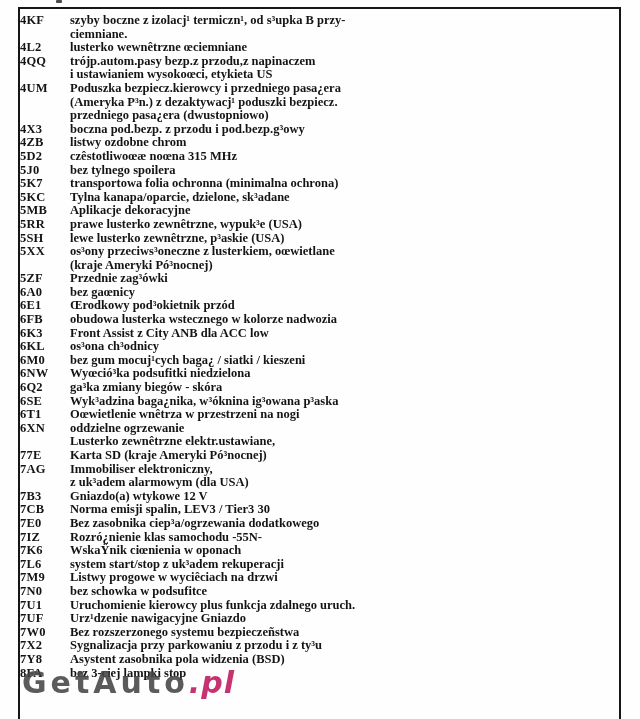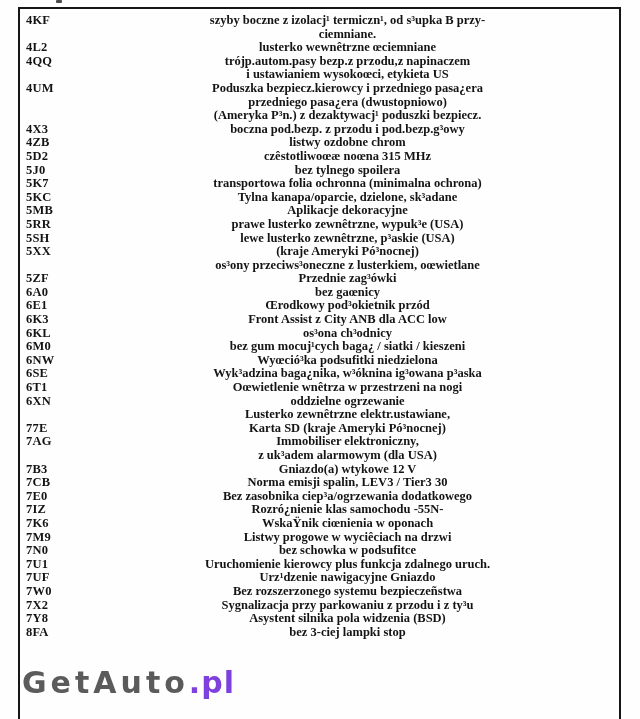--- a/index.html
+++ b/index.html
@@ -18,31 +18,31 @@
     box-sizing:border-box;
     border:2px solid #161616;border-bottom:none;
     padding-top:5px;
     background:transparent;
   }
   .row{
     display:flex;
     font-weight:bold;font-size:12.5px;line-height:13.6px;
     color:#141414;
   }
-  .code{width:50px;flex:none;padding-left:6px;letter-spacing:0.2px;}
+  .code{width:50px;flex:none;letter-spacing:0.2px;}
   .desc{flex:1;min-width:0;}
-  .line{white-space:nowrap;text-align:center;}
+  .line{white-space:nowrap;}
   .watermark{
     position:absolute;left:22px;top:668px;z-index:5;
     font-family:"DejaVu Sans","Liberation Sans",sans-serif;
     font-weight:800;font-size:30px;line-height:30px;
     letter-spacing:4px;color:#454545;opacity:0.88;
     pointer-events:none;
   }
-  .watermark .suffix{color:#6d28d9;letter-spacing:1px;}
+  .watermark .suffix{color:#be185d;letter-spacing:1px;font-style:italic;}
 </style>
 </head>
 <body>
 
 <div class="page">
 
   <div class="top-fragment"></div>
 
   <div class="table-box">
     <div id="rows">
@@ -66,22 +66,22 @@
     <div class="desc">
             <div class="line">trójp.autom.pasy bezp.z przodu,z napinaczem</div>
             <div class="line">i ustawianiem wysokoœci, etykieta US</div>
           </div>
   </div>
 
   <div class="row">
     <div class="code">4UM</div>
     <div class="desc">
             <div class="line">Poduszka bezpiecz.kierowcy i przedniego pasa¿era</div>
+            <div class="line">(Ameryka P³n.) z dezaktywacj¹ poduszki bezpiecz.</div>
             <div class="line">przedniego pasa¿era (dwustopniowo)</div>
-            <div class="line">(Ameryka P³n.) z dezaktywacj¹ poduszki bezpiecz.</div>
           </div>
   </div>
 
   <div class="row">
     <div class="code">4X3</div>
     <div class="desc">
             <div class="line">boczna pod.bezp. z przodu i pod.bezp.g³owy</div>
           </div>
   </div>
 
@@ -138,22 +138,22 @@
   <div class="row">
     <div class="code">5SH</div>
     <div class="desc">
             <div class="line">lewe lusterko zewnêtrzne, p³askie (USA)</div>
           </div>
   </div>
 
   <div class="row">
     <div class="code">5XX</div>
     <div class="desc">
+            <div class="line">os³ony przeciws³oneczne z lusterkiem, oœwietlane</div>
             <div class="line">(kraje Ameryki Pó³nocnej)</div>
-            <div class="line">os³ony przeciws³oneczne z lusterkiem, oœwietlane</div>
           </div>
   </div>
 
   <div class="row">
     <div class="code">5ZF</div>
     <div class="desc">
             <div class="line">Przednie zag³ówki</div>
           </div>
   </div>
 
@@ -164,20 +164,26 @@
           </div>
   </div>
 
   <div class="row">
     <div class="code">6E1</div>
     <div class="desc">
             <div class="line">Œrodkowy pod³okietnik przód</div>
           </div>
   </div>
 
+  <div class="row">
+    <div class="code">6FB</div>
+    <div class="desc">
+            <div class="line">obudowa lusterka wstecznego w kolorze nadwozia</div>
+          </div>
+  </div>
 
   <div class="row">
     <div class="code">6K3</div>
     <div class="desc">
             <div class="line">Front Assist z City ANB dla ACC low</div>
           </div>
   </div>
 
   <div class="row">
     <div class="code">6KL</div>
@@ -193,20 +199,26 @@
           </div>
   </div>
 
   <div class="row">
     <div class="code">6NW</div>
     <div class="desc">
             <div class="line">Wyœció³ka podsufitki niedzielona</div>
           </div>
   </div>
 
+  <div class="row">
+    <div class="code">6Q2</div>
+    <div class="desc">
+            <div class="line">ga³ka zmiany biegów - skóra</div>
+          </div>
+  </div>
 
   <div class="row">
     <div class="code">6SE</div>
     <div class="desc">
             <div class="line">Wyk³adzina baga¿nika, w³óknina ig³owana p³aska</div>
           </div>
   </div>
 
   <div class="row">
     <div class="code">6T1</div>
@@ -266,20 +278,26 @@
           </div>
   </div>
 
   <div class="row">
     <div class="code">7K6</div>
     <div class="desc">
             <div class="line">WskaŸnik ciœnienia w oponach</div>
           </div>
   </div>
 
+  <div class="row">
+    <div class="code">7L6</div>
+    <div class="desc">
+            <div class="line">system start/stop z uk³adem rekuperacji</div>
+          </div>
+  </div>
 
   <div class="row">
     <div class="code">7M9</div>
     <div class="desc">
             <div class="line">Listwy progowe w wyciêciach na drzwi</div>
           </div>
   </div>
 
   <div class="row">
     <div class="code">7N0</div>
@@ -312,21 +330,21 @@
   <div class="row">
     <div class="code">7X2</div>
     <div class="desc">
             <div class="line">Sygnalizacja przy parkowaniu z przodu i z ty³u</div>
           </div>
   </div>
 
   <div class="row">
     <div class="code">7Y8</div>
     <div class="desc">
-            <div class="line">Asystent silnika pola widzenia (BSD)</div>
+            <div class="line">Asystent zasobnika pola widzenia (BSD)</div>
           </div>
   </div>
 
   <div class="row">
     <div class="code">8FA</div>
     <div class="desc">
             <div class="line">bez 3-ciej lampki stop</div>
           </div>
   </div>
 </div>

